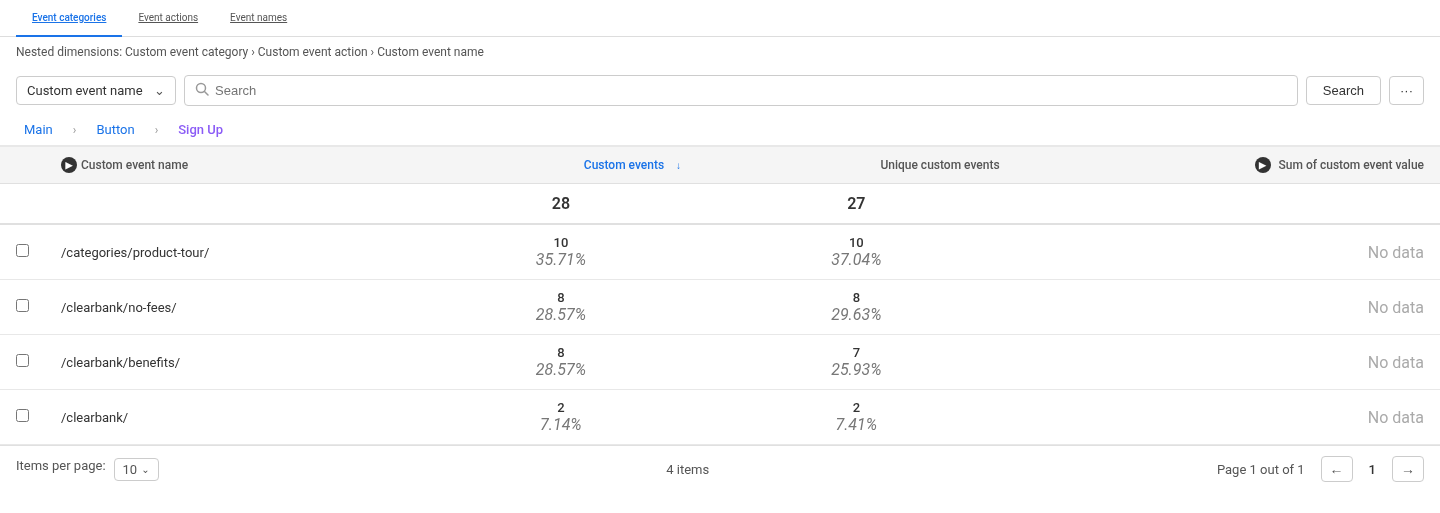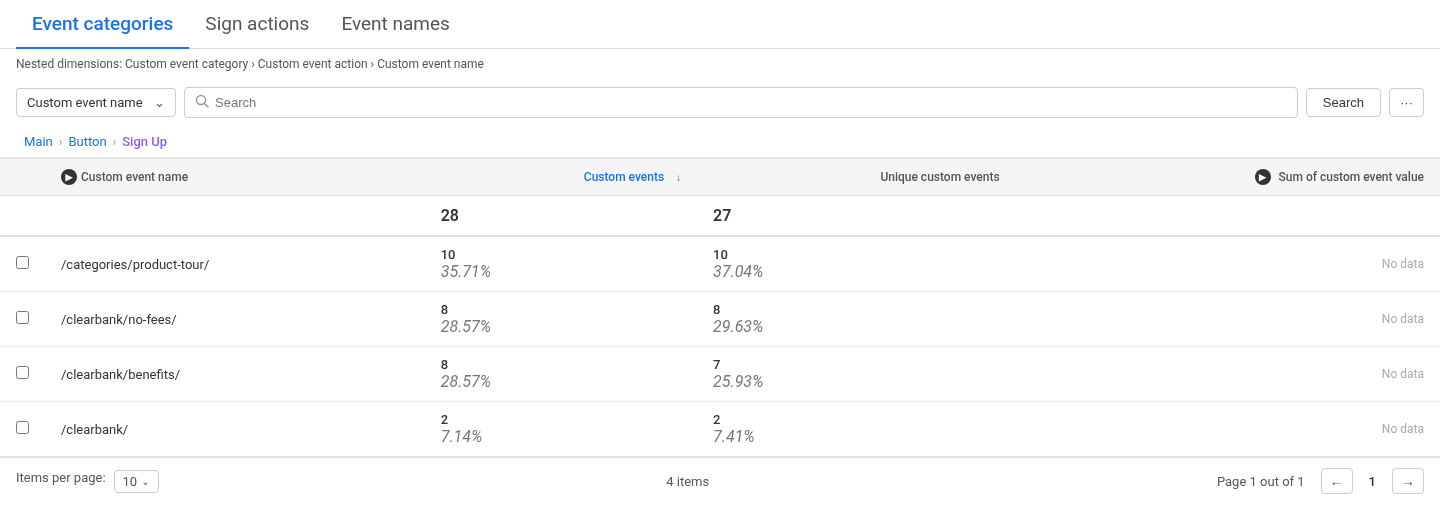--- a/index.html
+++ b/index.html
@@ -17,24 +17,25 @@
 
     
     .tabs {
       display: flex;
       border-bottom: 1px solid #ddd;
       padding: 0 16px;
     }
     .tab {
       padding: 12px 16px;
       cursor: pointer;
-      font-size: 19px;
+      font-size: 10px;
       color: #555;
       border-bottom: 2px solid transparent;
       margin-bottom: -1px;
+      text-decoration: underline;
     }
     .tab.active {
       color: #1a73e8;
       border-bottom: 2px solid #1a73e8;
       font-weight: 500;
     }
 
     
     .nested-dims {
       padding: 8px 16px;
@@ -103,21 +104,21 @@
       cursor: pointer;
       color: #333;
     }
 
     
     .path-breadcrumb {
       display: flex;
       align-items: center;
       padding: 8px 16px 8px 24px;
       font-size: 13px;
-      gap: 6px;
+      gap: 20px;
       border-bottom: 1px solid #e8e8e8;
     }
     .path-breadcrumb a {
       color: #1a73e8;
       text-decoration: none;
     }
     .path-breadcrumb .sep {
       color: #999;
       font-size: 12px;
     }
@@ -172,38 +173,38 @@
 
     tbody tr {
       border-bottom: 1px solid #e8e8e8;
     }
     tbody td {
       padding: 10px 16px;
       font-size: 13px;
       vertical-align: middle;
     }
     tbody td.numeric {
-      text-align: left;
+      text-align: center;
     }
     .cell-value {
       font-weight: 500;
       font-size: 13px;
     }
     .cell-percent {
       font-size: 16px;
       color: #777;
       font-style: italic;
     }
     .cell-total {
       font-size: 16px;
       font-weight: 600;
     }
     .no-data {
       color: #aaa;
-      font-size: 12px;
+      font-size: 16px;
       text-align: right;
     }
     .checkbox-cell {
       width: 40px;
       text-align: center;
     }
     .checkbox-cell input[type=checkbox] {
       cursor: pointer;
     }
 
@@ -265,21 +266,21 @@
 </head>
 <body>
 
 <div class="container">
 
   <div class="tabs">
     <div class="tab active">
       <span>Event categories</span>
     </div>
     <div class="tab">
-      <span>Sign actions</span>
+      <span>Event actions</span>
     </div>
     <div class="tab">
       <span>Event names</span>
     </div>
   </div>
 
   <div class="nested-dims">
     <span>Nested dimensions:</span>
     <span> Custom event category › Custom event action › Custom event name</span>
   </div>

